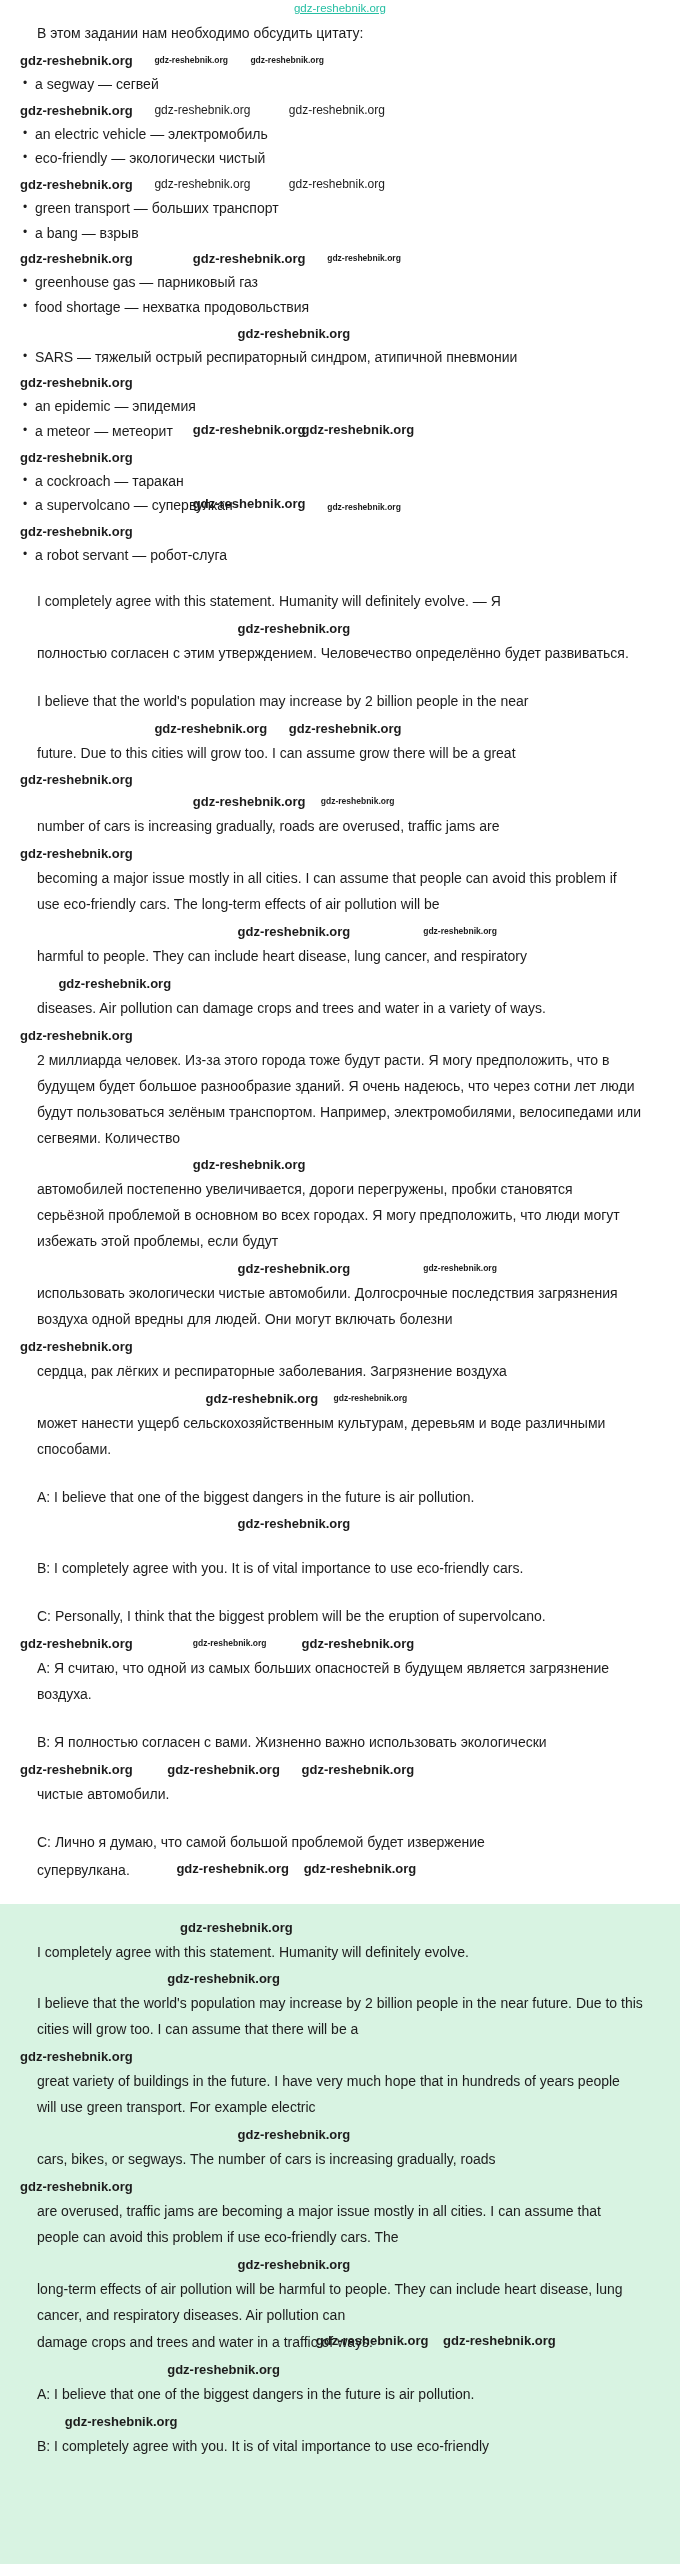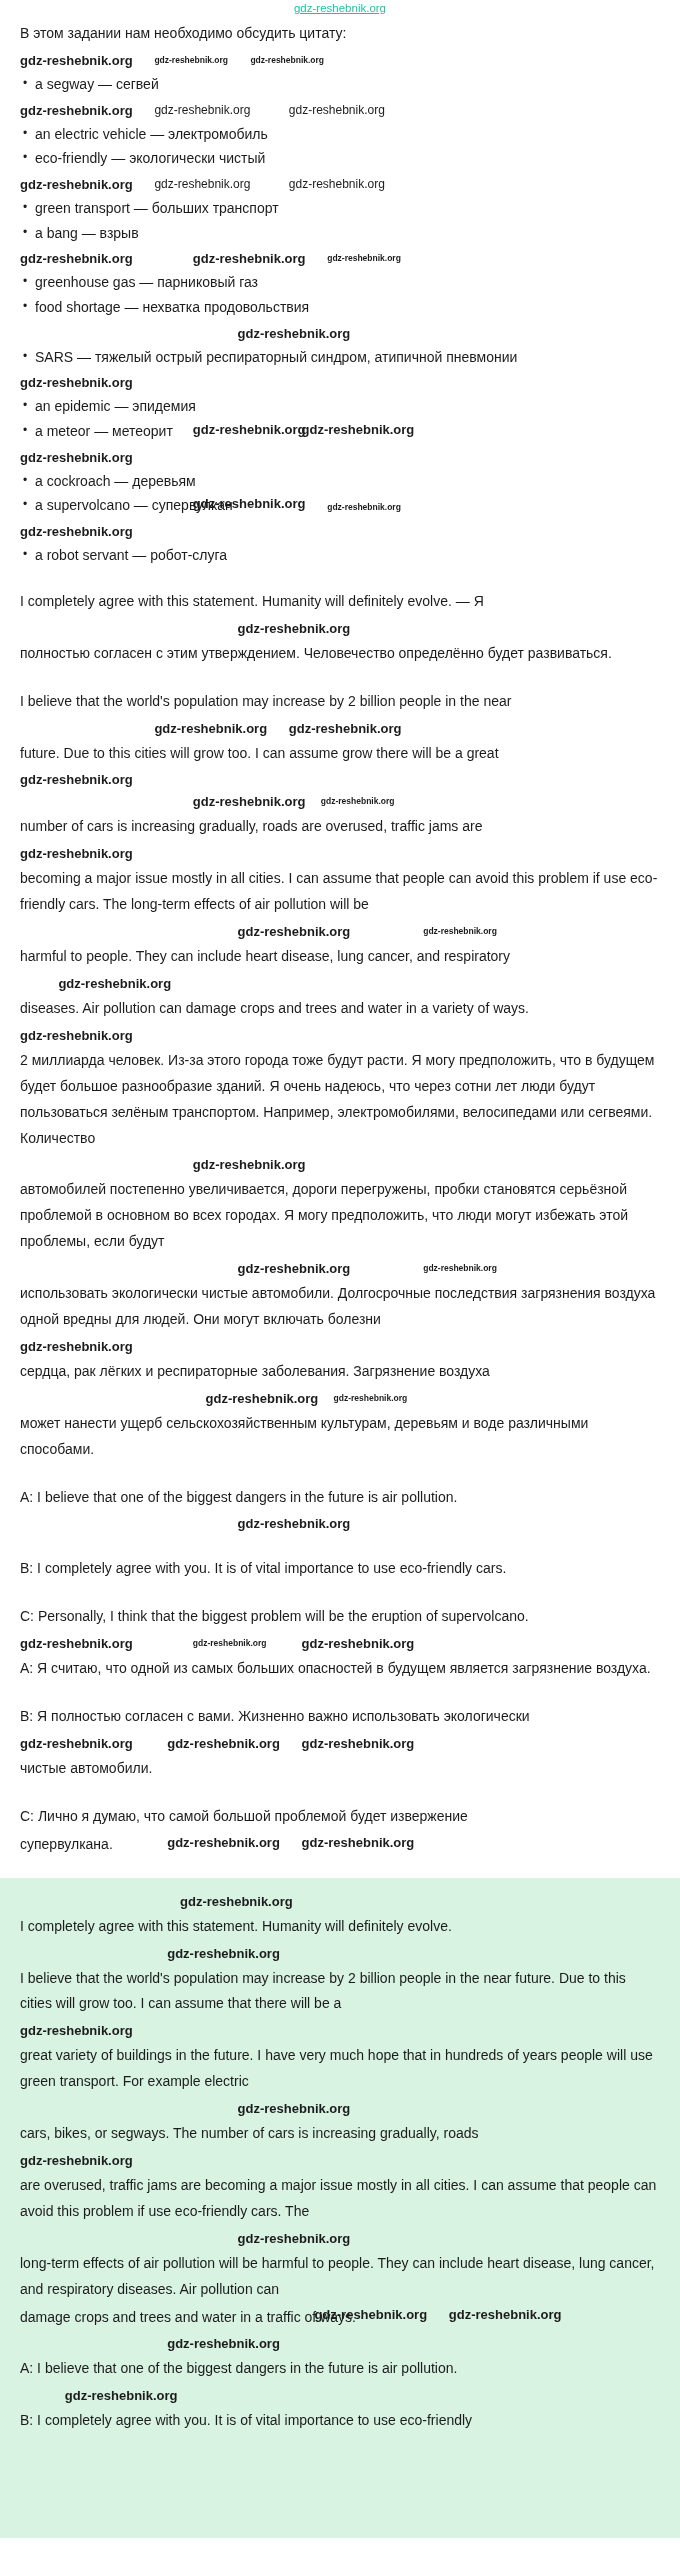--- a/index.html
+++ b/index.html
@@ -16,21 +16,21 @@
     font-size: 11.5px;
     text-decoration: underline;
     cursor: pointer;
   }
   .content { padding: 4px 20px 0 20px; }
 
   .para, .heading, .li {
     font-size: 14px;
     position: relative;
   }
-  .para { line-height: 1.85; margin: 2px 0; }
+  .para { line-height: 1.85; margin: 2px 17px; }
   .gap { margin-top: 22px; }
   .heading { font-weight: bold; line-height: 1.6; margin: 8px 0 6px 0; }
 
   .li { line-height: 1.55; margin: 3px 0; padding-left: 15px; }
   .bullet { position: absolute; left: 3px; top: 0; font-size: 12px; }
 
   .wmrow { position: relative; height: 22px; }
   .wm {
     position: absolute;
     top: 50%;
@@ -91,21 +91,21 @@
       </div>
       <div class="li"><span class="bullet">•</span><span class="txt">SARS — тяжелый острый респираторный синдром, атипичной пневмонии</span></div>
       <div class="wmrow">
         <span class="wm bold" style="left: 0%;">gdz-reshebnik.org</span>
       </div>
       <div class="li"><span class="bullet">•</span><span class="txt">an epidemic — эпидемия</span></div>
       <div class="li"><span class="bullet">•</span><span class="txt">a meteor — метеорит</span><span class="wm bold" style="left: 27%;">gdz-reshebnik.org</span><span class="wm bold" style="left: 44%;">gdz-reshebnik.org</span></div>
       <div class="wmrow">
         <span class="wm bold" style="left: 0%;">gdz-reshebnik.org</span>
       </div>
-      <div class="li"><span class="bullet">•</span><span class="txt">a cockroach — деревьям</span></div>
+      <div class="li"><span class="bullet">•</span><span class="txt">a cockroach — таракан</span></div>
       <div class="li"><span class="bullet">•</span><span class="txt">a supervolcano — супервулкан</span><span class="wm bold" style="left: 27%;">gdz-reshebnik.org</span><span class="wm small" style="left: 48%;">gdz-reshebnik.org</span></div>
       <div class="wmrow">
         <span class="wm bold" style="left: 0%;">gdz-reshebnik.org</span>
       </div>
       <div class="li"><span class="bullet">•</span><span class="txt">a robot servant — робот-слуга</span></div>
       <div class="para gap"><span class="txt">I completely agree with this statement. Humanity will definitely evolve. — Я</span></div>
       <div class="wmrow">
         <span class="wm bold" style="left: 34%;">gdz-reshebnik.org</span>
       </div>
       <div class="para"><span class="txt">полностью согласен с этим утверждением. Человечество определённо будет развиваться.</span></div>

